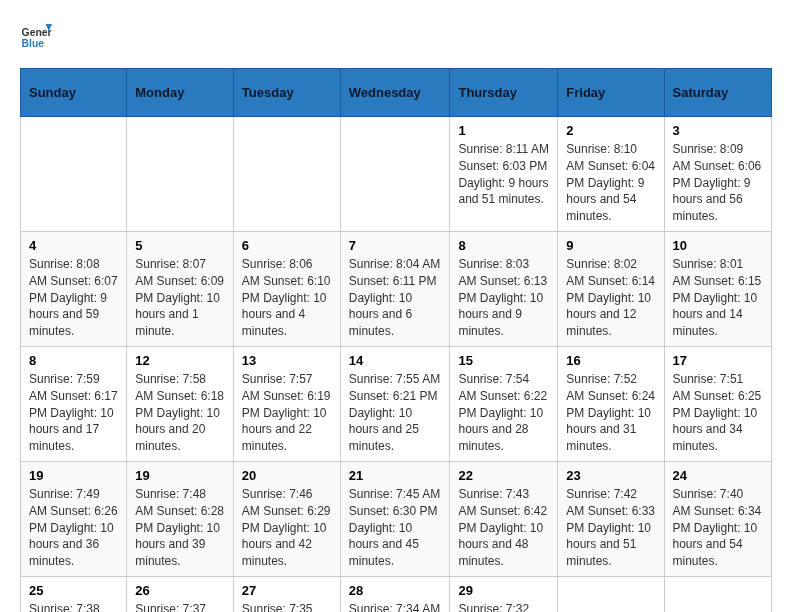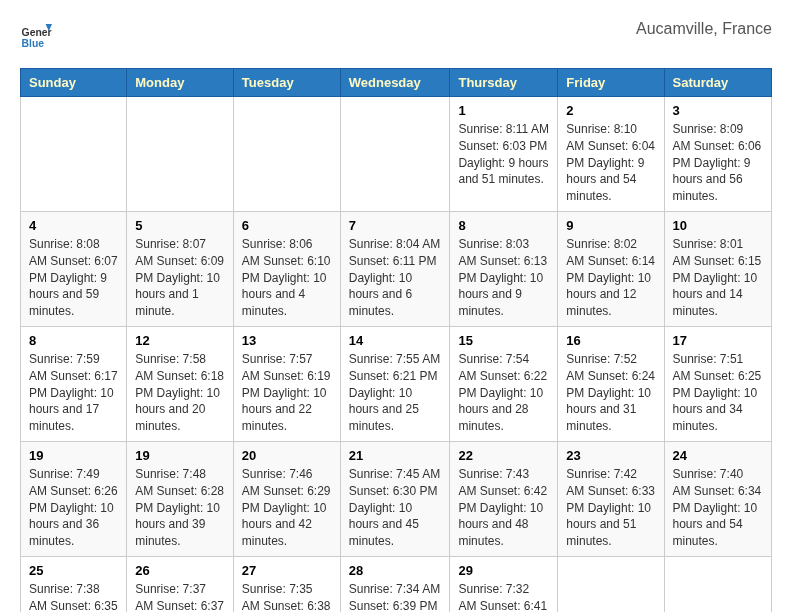--- a/index.html
+++ b/index.html
@@ -37,22 +37,22 @@
       font-size: 16px;
       color: #555;
     }
     table {
       width: 100%;
       border-collapse: collapse;
       font-size: 11px;
     }
     thead tr th {
       background-color: #2a7abf;
-      color: #fef9c3;
-      padding: 6px 8px;
+      color: #0f172a;
+      padding: 16px 8px;
       text-align: left;
       font-size: 13px;
       font-weight: bold;
       border: 1px solid #1a5a9f;
     }
     tbody tr td {
       border: 1px solid #ccc;
       padding: 6px 8px;
       vertical-align: top;
       width: 113px;
@@ -79,21 +79,20 @@
 
 <div class="header">
   <div class="logo">
     <svg class="logo-icon" viewBox="0 0 40 40">
       <text x="2" y="20" font-size="13" font-weight="bold" fill="#333">General</text>
       <text x="2" y="34" font-size="13" font-weight="bold" fill="#2a7abf">Blue</text>
       <polygon points="32,5 40,5 36,14" fill="#2a7abf"></polygon>
     </svg>
   </div>
   <div class="title-block">
-    <div class="location">Aucamville, France</div>
   </div>
 </div>
 
 <table>
   <thead>
     <tr>
     <th>Sunday</th>
         <th>Monday</th>
         <th>Tuesday</th>
         <th>Wednesday</th>

